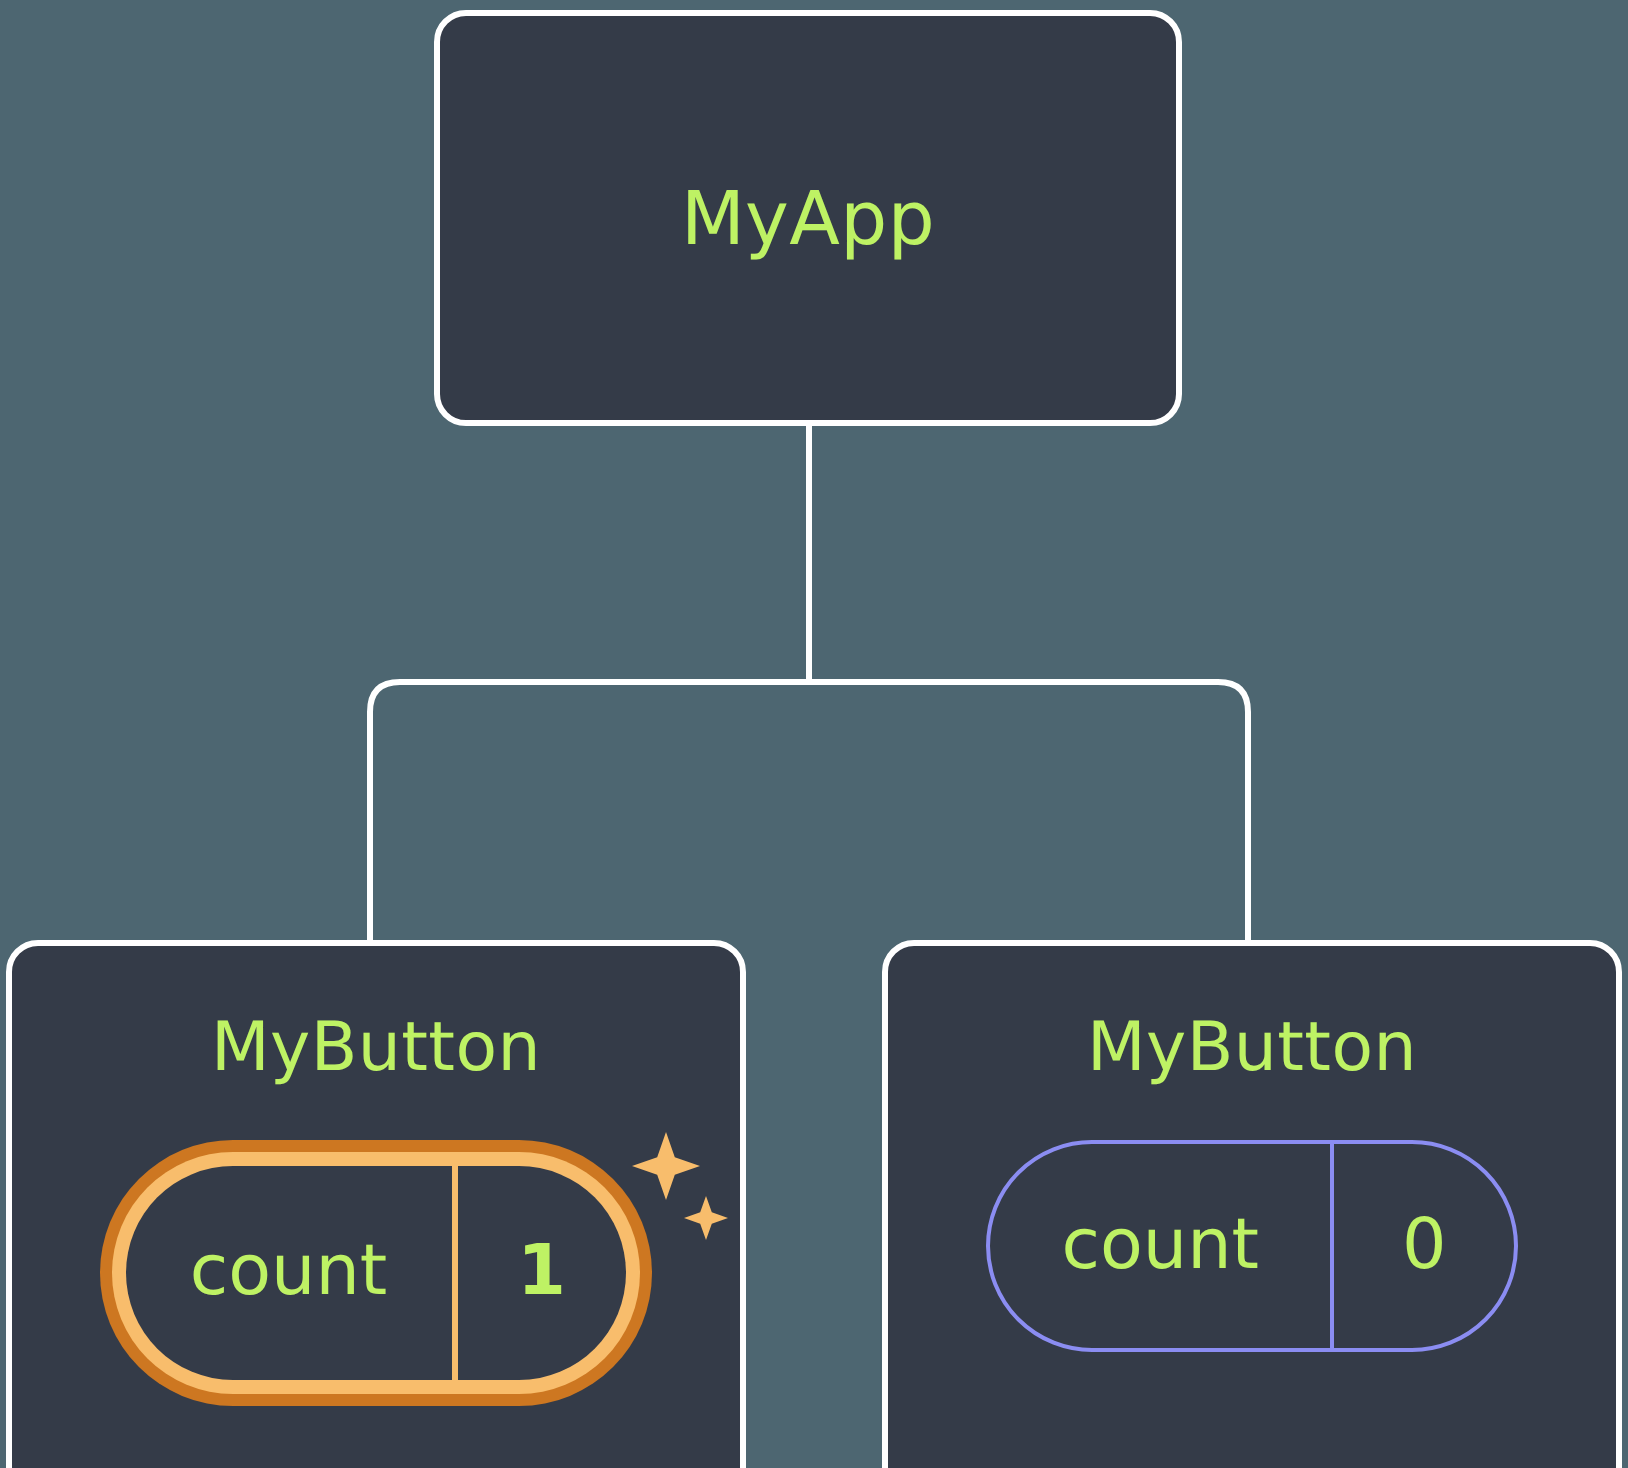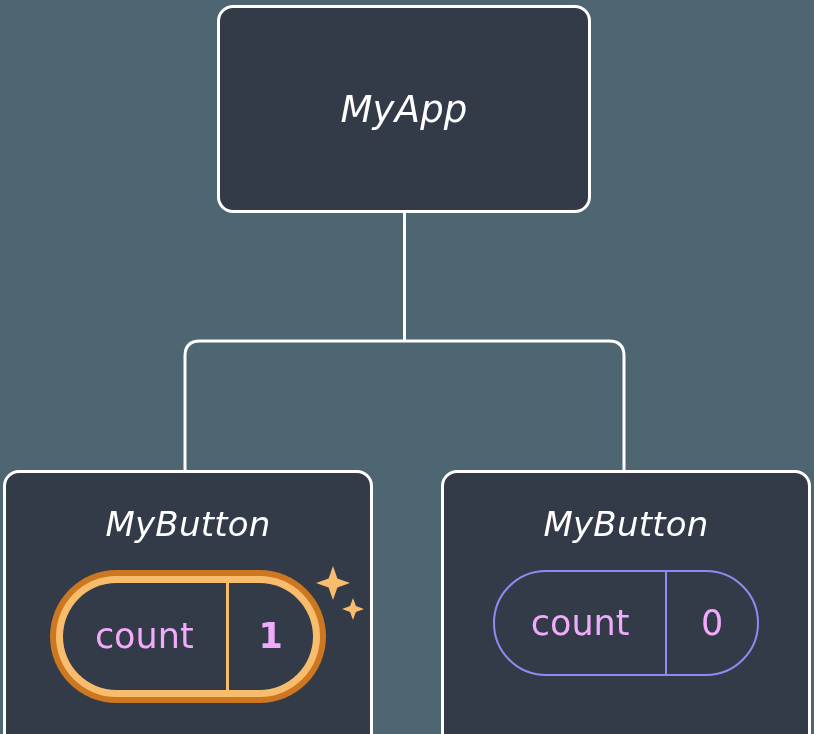--- a/index.html
+++ b/index.html
@@ -56,26 +56,25 @@
     width: 370px;
     height: 290px;
     top: 470px;
     padding-top: 34px;
   }
 
   .node-child-left  { left: 3px; }
   .node-child-right { left: 441px; }
 
   .node-title {
-    color: #ffffff;
+    color: #bef264;
     font-size: 34px;
     line-height: 1;
     letter-spacing: 0.2px;
     white-space: nowrap;
-    font-style: italic;
   }
 
   .node-root .node-title {
     font-size: 37px;
   }
 
   
   .pill-wrap {
     position: relative;
     margin-top: 29px;
@@ -124,21 +123,21 @@
     background: #343b48;
     display: flex;
     align-items: stretch;
   }
 
   .pill-label,
   .pill-value {
     display: flex;
     align-items: center;
     justify-content: center;
-    color: #f0abfc;
+    color: #bef264;
     font-size: 35px;
     line-height: 1;
   }
 
   .pill-label { flex: 0 0 65%; }
   .pill-value { flex: 1; }
 
   .pill-plain .pill-label {
     border-right: 2px solid #8b8df2;
   }

